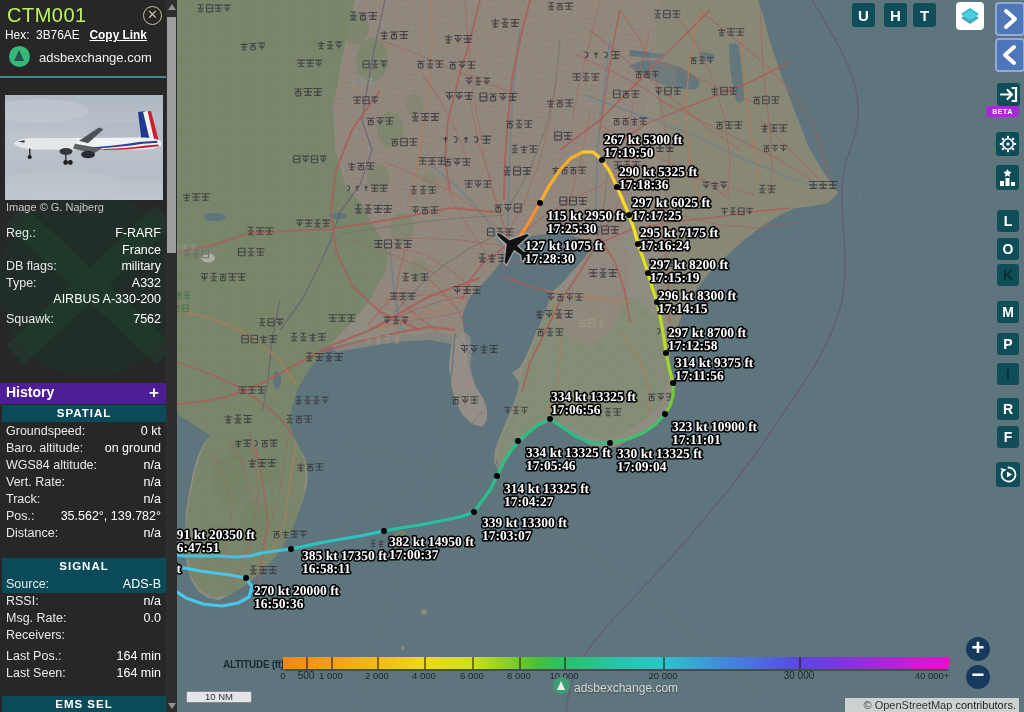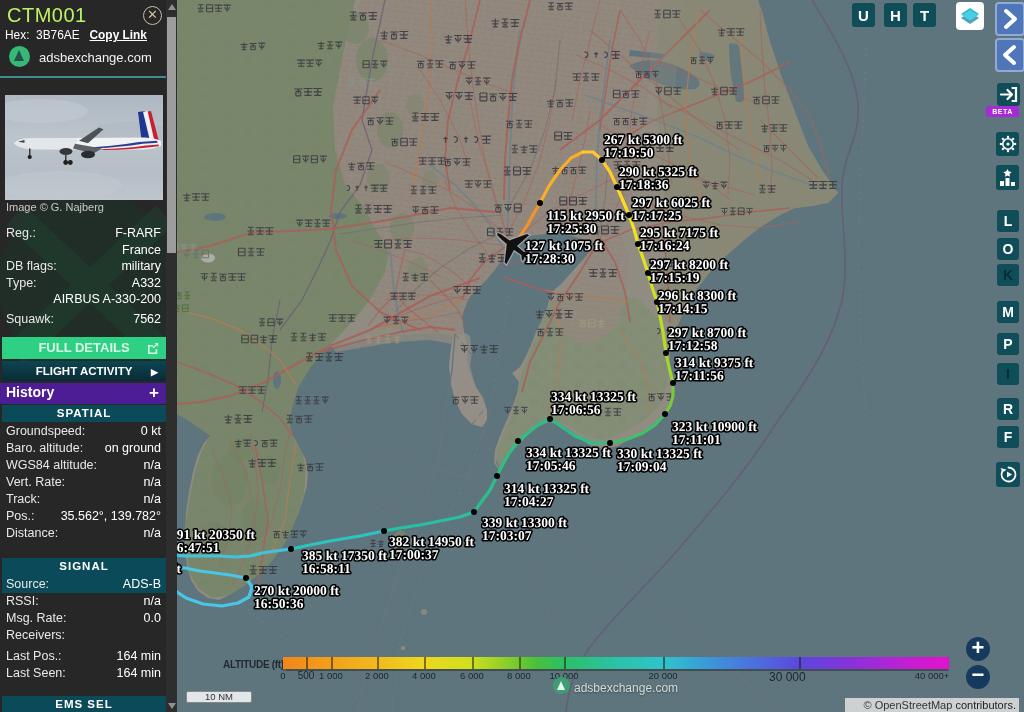--- a/index.html
+++ b/index.html
@@ -914,21 +914,21 @@
 <div class="abs" style="left:424px;top:670px;width:60px;margin-left:-30px;text-align:center;font-size:9.5px;color:#15272c;">4 000</div>
 <div class="abs" style="left:472px;top:657px;width:1.5px;height:12px;background:rgba(40,25,5,.55);"></div>
 <div class="abs" style="left:472px;top:670px;width:60px;margin-left:-30px;text-align:center;font-size:9.5px;color:#15272c;">6 000</div>
 <div class="abs" style="left:519px;top:657px;width:1.5px;height:12px;background:rgba(40,25,5,.55);"></div>
 <div class="abs" style="left:519px;top:670px;width:60px;margin-left:-30px;text-align:center;font-size:9.5px;color:#15272c;">8 000</div>
 <div class="abs" style="left:564px;top:657px;width:1.5px;height:12px;background:rgba(40,25,5,.55);"></div>
 <div class="abs" style="left:564px;top:670px;width:60px;margin-left:-30px;text-align:center;font-size:9.5px;color:#15272c;">10 000</div>
 <div class="abs" style="left:663px;top:657px;width:1.5px;height:12px;background:rgba(40,25,5,.55);"></div>
 <div class="abs" style="left:663px;top:670px;width:60px;margin-left:-30px;text-align:center;font-size:9.5px;color:#15272c;">20 000</div>
 <div class="abs" style="left:799px;top:657px;width:1.5px;height:12px;background:rgba(40,25,5,.55);"></div>
-<div class="abs" style="left:799px;top:670px;width:60px;margin-left:-30px;text-align:left;font-size:12px;color:#15272c;">30 000</div>
+<div class="abs" style="left:799px;top:670px;width:60px;margin-left:-30px;text-align:center;font-size:10px;color:#15272c;">30 000</div>
 <div class="abs" style="left:932px;top:670px;width:60px;margin-left:-30px;text-align:center;font-size:9.5px;color:#15272c;">40 000+</div>
 
 <div class="abs" style="left:553px;top:677px;width:17px;height:17px;border-radius:50%;background:#3d9e74;"></div>
 <div class="abs" style="left:557px;top:680.5px;width:0;height:0;border-left:4.5px solid transparent;border-right:4.5px solid transparent;border-bottom:9px solid #e8f2ec;"></div>
 <div class="abs" style="left:574px;top:681px;font-size:12px;color:#d3dcd6;text-shadow:0 1px 2px rgba(0,0,0,.4);">adsbexchange.com</div>
 
 <div class="abs" style="left:186px;top:691px;width:64px;height:10px;background:rgba(250,250,250,.85);border:1.5px solid #888;border-radius:2px;font-size:9.5px;color:#333;text-align:center;line-height:10px;">10 NM</div>
 
 <div class="abs" style="left:966px;top:637px;width:24px;height:24px;border-radius:50%;background:#16395e;color:#fff;font-size:22px;font-weight:bold;text-align:center;line-height:22px;">+</div>
 <div class="abs" style="left:966px;top:665px;width:24px;height:24px;border-radius:50%;background:#16395e;color:#fff;font-size:22px;font-weight:bold;text-align:center;line-height:20px;">−</div>
@@ -1000,26 +1000,20 @@
         <span class="lab">Type:</span>
         <span class="val">A332</span>
       </div>
   <div class="row" style="top:292px">
         <span class="val">AIRBUS A-330-200</span>
       </div>
   <div class="row" style="top:312px">
         <span class="lab">Squawk:</span>
         <span class="val">7562</span>
       </div>
-  <div class="abs" style="left:2px;top:337px;width:164px;height:22px;background:#2ed184;color:#d9f7e6;font-weight:bold;font-size:13px;text-align:center;line-height:22px;letter-spacing:0px;">FULL DETAILS
-    <svg width="12" height="12" viewBox="0 0 12 12" style="position:absolute;right:7px;top:5px;">
-          <path d="M1 3 h5 v1.6 h-3.4 v6 h6 v-3.4 h1.6 v5 h-9.2 Z M7.5 1 H11.2 V4.7 L9.8 3.3 6.5 6.6 5.5 5.6 8.8 2.3 Z" fill="#d9f7e6"></path>
-        </svg>
-  </div>
-  <div class="abs" style="left:2px;top:361px;width:164px;height:20px;background:linear-gradient(180deg,#0d4553,#092b35);color:#fff;font-weight:bold;font-size:11.5px;text-align:center;line-height:20px;">FLIGHT ACTIVITY<span style="position:absolute;right:8px;top:0.5px;font-size:9px;">▶</span></div>
   <div class="abs" style="left:0;top:383px;width:166px;height:21px;background:#4c1d95;">
      <span style="position:absolute;left:6px;top:1px;font-weight:bold;font-size:14px;color:#fff;">History</span>
      <span style="position:absolute;right:7px;top:0px;font-weight:bold;font-size:17px;color:#fff;">+</span>
       </div>
   <div class="hdrteal" style="top:405px;height:17px;line-height:17px;">SPATIAL</div>
   <div class="row" style="top:424px">
         <span class="lab">Groundspeed:</span>
         <span class="val">0 kt</span>
       </div>
   <div class="row" style="top:441px">

